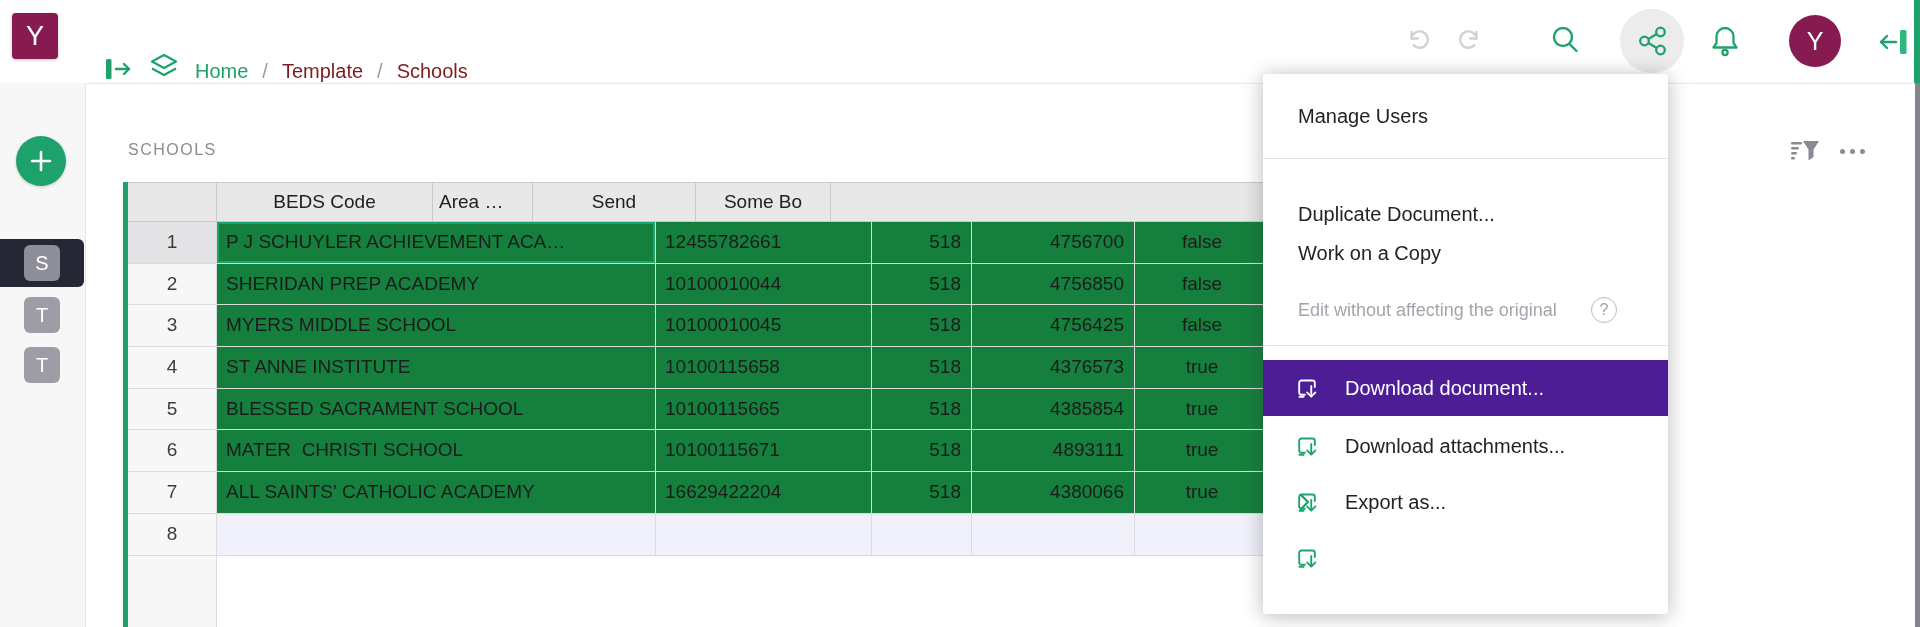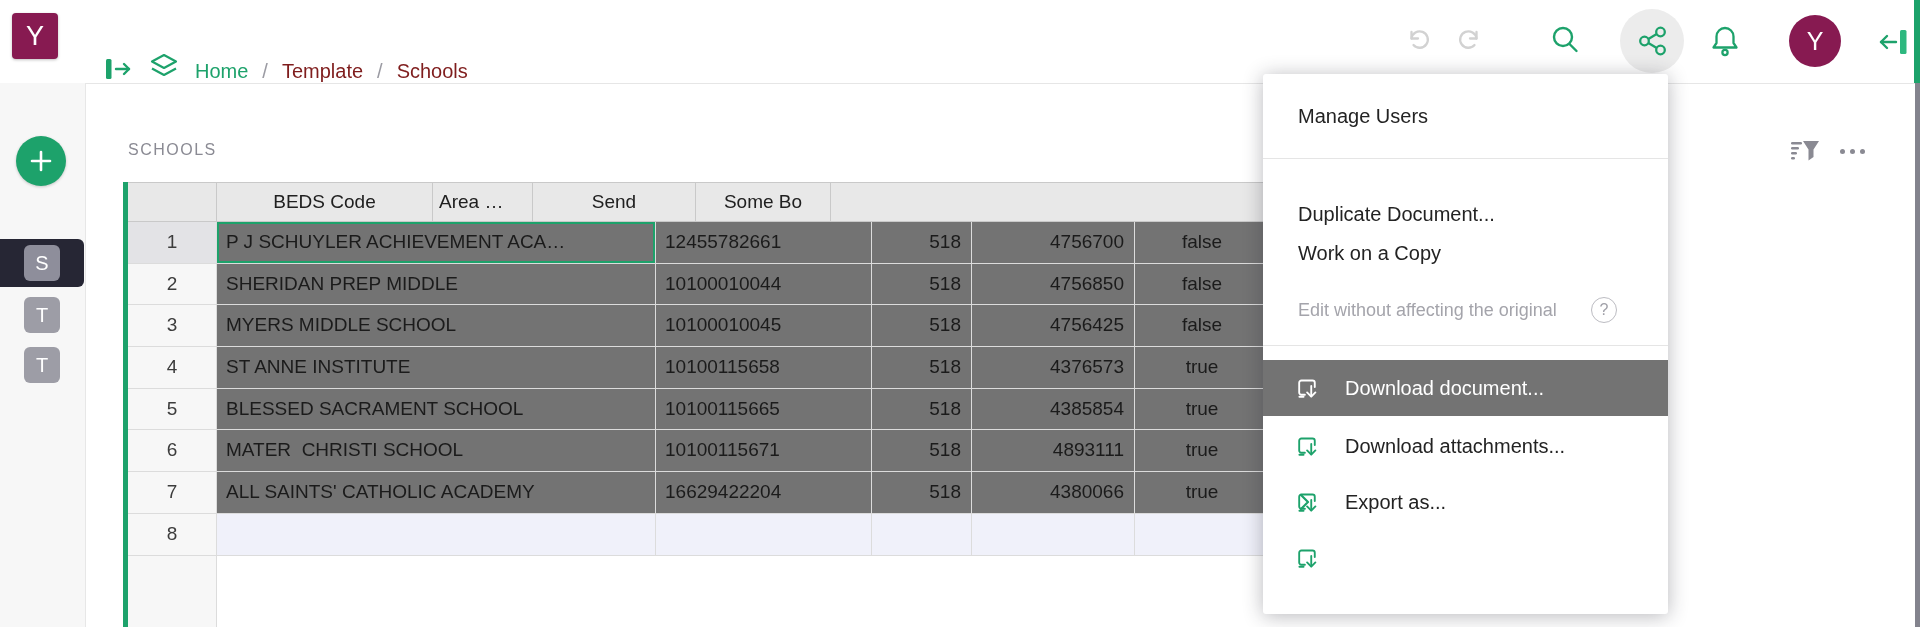--- a/index.html
+++ b/index.html
@@ -38,21 +38,21 @@
   .dots{left:1840px;top:140px;display:flex;gap:5px;align-items:center;height:22px;}
   .dots i{width:5px;height:5px;border-radius:50%;background:#8a8a93;}
   
   .greenbar{left:123px;top:182px;width:5px;height:445px;background:#1da26b;}
   .grid{left:128px;top:182px;}
   .hrow{display:flex;height:40px;}
   .hcell{box-sizing:border-box;background:#e8e8e8;border-right:1px solid #c9c9c9;
          border-top:1px solid #c9c9c9;border-bottom:1px solid #c9c9c9;
          font-size:19px;color:#202020;line-height:38px;text-align:center;overflow:hidden;white-space:nowrap;}
   .trow{display:flex;height:41.7px;}
-  .cell{box-sizing:border-box;background:#737373;border-right:1px solid #dcdcdc;border-bottom:1px solid #dcdcdc;
+  .cell{box-sizing:border-box;background:#15803d;border-right:1px solid #dcdcdc;border-bottom:1px solid #dcdcdc;
         font-size:19px;line-height:40.7px;overflow:hidden;white-space:pre;}
   .c0{width:89px;} .c1{width:439px;} .c2{width:216px;} .c3{width:100px;} .c4{width:163px;} .c5{width:135px;}
   .cfill{width:603px;}
   .gut{background:#f7f7f7;text-align:center;color:#3c3c3c;}
   .gut-sel{background:#e3e3e6;}
   .al{padding-left:9px;text-align:left;}
   .ar{padding-right:10px;text-align:right;}
   .ac{text-align:center;}
   .h-al{text-align:left;padding-left:6px;}
   .cursor-cell{box-shadow:inset 0 0 0 2px #1da26b;position:relative;z-index:2;}
@@ -63,21 +63,21 @@
   .menu{left:1263px;top:74px;width:405px;height:540px;background:#fff;border-radius:3px;
         box-shadow:0 2px 20px rgba(38,38,51,.33);z-index:10;}
   .mi{position:absolute;left:0;width:405px;font-size:20px;color:#232323;display:flex;align-items:center;}
   .mi .lab{padding-left:35px;}
   .mi-ic .lab{padding-left:82px;}
   .mi-ic svg{position:absolute;left:31px;}
   .mdiv{position:absolute;left:0;width:405px;height:1px;background:#e5e5e5;}
   .mi-disabled{color:#a4a4ab;font-size:18px;}
   .helpcirc{position:absolute;left:328px;width:26px;height:26px;border:1.5px solid #bcbcc2;border-radius:50%;
             color:#a0a0a8;font-size:16px;display:flex;align-items:center;justify-content:center;box-sizing:border-box;}
-  .mi-hl{background:#737373;color:#fff;}
+  .mi-hl{background:#4c1d95;color:#fff;}
   .chev{position:absolute;left:362px;}
 </style>
 </head>
 <body>
 
 <div id="app">
 
   <div class="abs topbar"></div>
 
   <div class="abs logo">Y</div>
@@ -196,21 +196,21 @@
       <div class="cell c0 gut gut-sel">1</div>
       <div class="cell c1 al cursor-cell">P J SCHUYLER ACHIEVEMENT ACA…</div>
       <div class="cell c2 al">12455782661</div>
       <div class="cell c3 ar">518</div>
       <div class="cell c4 ar">4756700</div>
       <div class="cell c5 ac">false</div>
     </div>
 
     <div class="trow">
       <div class="cell c0 gut">2</div>
-      <div class="cell c1 al">SHERIDAN PREP MIDDLE</div>
+      <div class="cell c1 al">SHERIDAN PREP ACADEMY</div>
       <div class="cell c2 al">10100010044</div>
       <div class="cell c3 ar">518</div>
       <div class="cell c4 ar">4756850</div>
       <div class="cell c5 ac">false</div>
     </div>
 
     <div class="trow">
       <div class="cell c0 gut">3</div>
       <div class="cell c1 al">MYERS MIDDLE SCHOOL</div>
       <div class="cell c2 al">10100010045</div>

